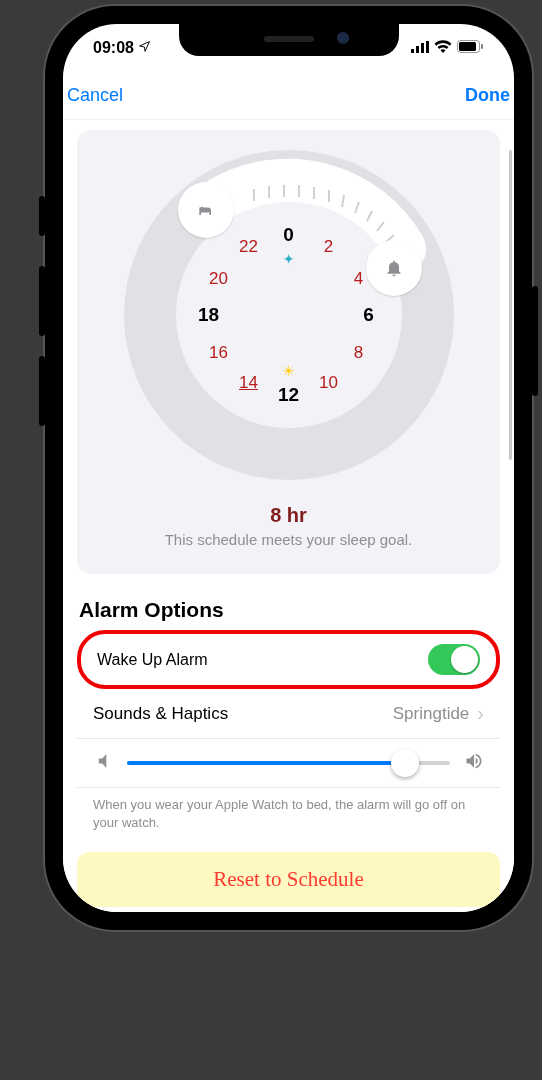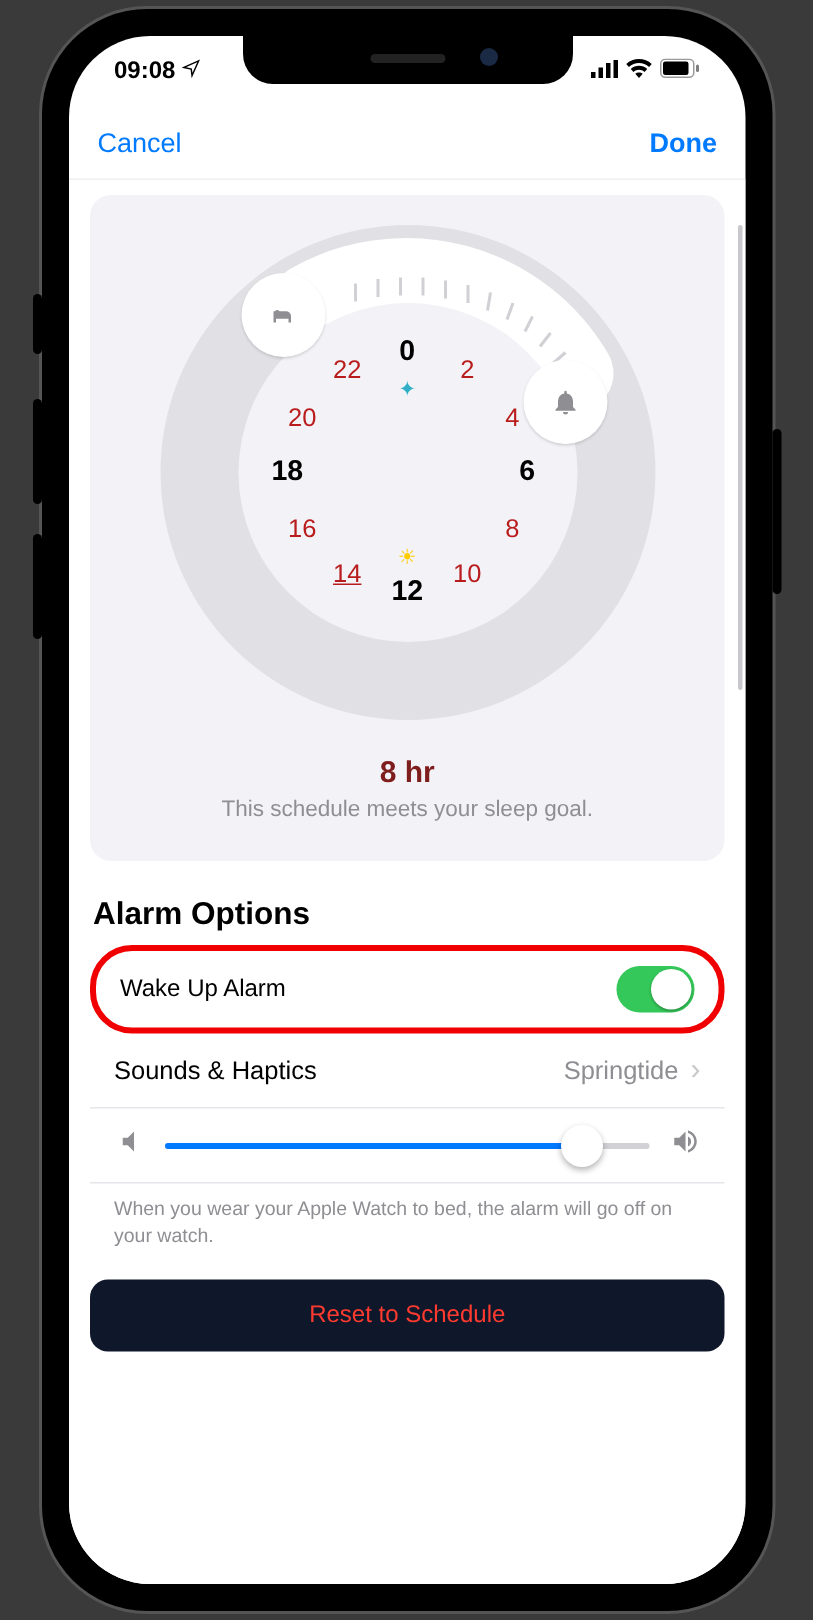--- a/index.html
+++ b/index.html
@@ -1,37 +1,37 @@
 <!DOCTYPE html>
 <html><head>
 <meta charset="utf-8">
 <style>
 * { margin:0; padding:0; box-sizing:border-box; font-family: -apple-system, "Helvetica Neue", Helvetica, Arial, sans-serif; -webkit-font-smoothing:antialiased; }
 body { background:#3a3a3a; width:542px; height:1080px; overflow:hidden; }
 
 
-.phone { position:absolute; left:28px; top:6px; width:487px; height:1068px; background:#000; border-radius:70px; box-shadow:0 0 0 2px #555; }
+.phone { position:absolute; left:45px; top:6px; width:487px; height:924px; background:#000; border-radius:70px; box-shadow:0 0 0 2px #555; }
 .screen { position:absolute; left:18px; top:18px; right:18px; bottom:18px; background:#fff; border-radius:54px; overflow:hidden; }
 .notch { position:absolute; left:50%; top:18px; transform:translateX(-50%); width:220px; height:32px; background:#000; border-bottom-left-radius:20px; border-bottom-right-radius:20px; z-index:20; }
 .speaker { position:absolute; left:50%; top:12px; transform:translateX(-50%); width:50px; height:6px; background:#222; border-radius:3px;}
 .cam { position:absolute; right:50px; top:8px; width:12px; height:12px; border-radius:50%; background:#1a2a44; }
 .side-btn { position:absolute; background:#000; border-radius:3px; }
 .sb1 { left:-6px; top:190px; width:6px; height:40px; }
 .sb2 { left:-6px; top:260px; width:6px; height:70px; }
 .sb3 { left:-6px; top:350px; width:6px; height:70px; }
 .sb4 { right:-6px; top:280px; width:6px; height:110px; }
 
 
 .status { height:48px; display:flex; justify-content:space-between; align-items:center; padding:0 30px; font-weight:600; font-size:16px; color:#000;}
 .status-left { display:flex; align-items:center; gap:4px; }
 .location-icon svg { width:13px; height:13px; }
 .status-right { display:flex; align-items:center; gap:5px; }
 
 
-.navbar { height:48px; display:flex; justify-content:space-between; align-items:center; padding:0 19px; font-size:18px; color:#007aff; border-bottom:1px solid #f0f0f0;}
+.navbar { height:48px; display:flex; justify-content:space-between; align-items:center; padding:0 4px; font-size:18px; color:#007aff; border-bottom:1px solid #f0f0f0;}
 .nav-left { font-weight:400; }
 .nav-right { font-weight:600; }
 
 
 .content { background:#fff; padding:0 14px 20px 14px; height:calc(100% - 96px); overflow:hidden; position:relative;}
 .dial-card { background:#f2f2f7; border-radius:14px; padding:20px 18px 26px; margin-top:10px;}
 .dial-wrap { position:relative; width:100%; display:flex; justify-content:center;}
 .dial { position:relative; width:330px; height:330px; }
 .ring-outer { position:absolute; width:100%; height:100%; border-radius:50%; background:#e0e0e5;}
 .ring-inner-bg { position:absolute; left:52px; top:52px; right:52px; bottom:52px; border-radius:50%; background:#f2f2f7;}
@@ -66,21 +66,21 @@
 .toggle .knob { position:absolute; right:2px; top:2px; width:27px; height:27px; border-radius:50%; background:#fff; box-shadow:0 1px 2px rgba(0,0,0,0.3);}
 
 
 .slider-row { display:flex; align-items:center; gap:14px; padding:12px 16px; border-bottom:1px solid #e5e5ea;}
 .slider-row svg { width:20px; height:20px; color:#8e8e93;}
 .slider { flex:1; height:4px; background:#d1d1d6; border-radius:2px; position:relative;}
 .slider-fill { position:absolute; left:0; top:0; height:100%; width:86%; background:#007aff; border-radius:2px;}
 .slider-thumb { position:absolute; left:86%; top:50%; transform:translate(-50%,-50%); width:28px; height:28px; border-radius:50%; background:#fff; box-shadow:0 2px 4px rgba(0,0,0,0.3);}
 
 .footer-note { font-size:13px; color:#8e8e93; padding:8px 16px 16px; line-height:1.4;}
-.reset-btn { background:#0f172a; border-radius:12px; text-align:center; padding:15px; color:#ff3b30; font-size:16px; font-weight:400; margin-top:4px;}
+.reset-btn { background:#fef9c3; border-radius:12px; text-align:center; padding:15px; color:#ff3b30; font-size:21px; font-weight:400; margin-top:4px;font-family:Liberation Serif, serif;}
 
 .scrollbar { position:absolute; right:2px; top:30px; width:3px; height:310px; background:#c7c7cc; border-radius:2px;}
 </style>
 </head>
 <body>
 
 <div class="phone">
   <div class="side-btn sb1"></div>
   <div class="side-btn sb2"></div>
   <div class="side-btn sb3"></div>

